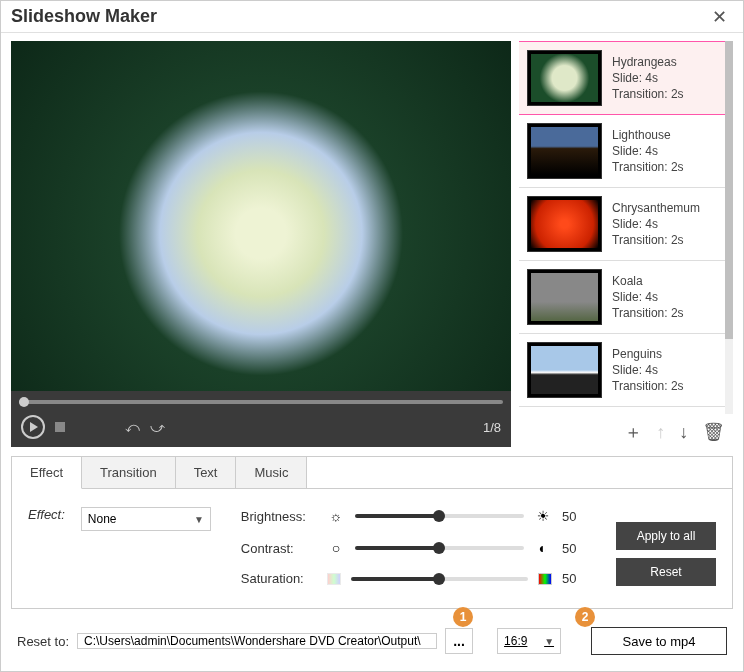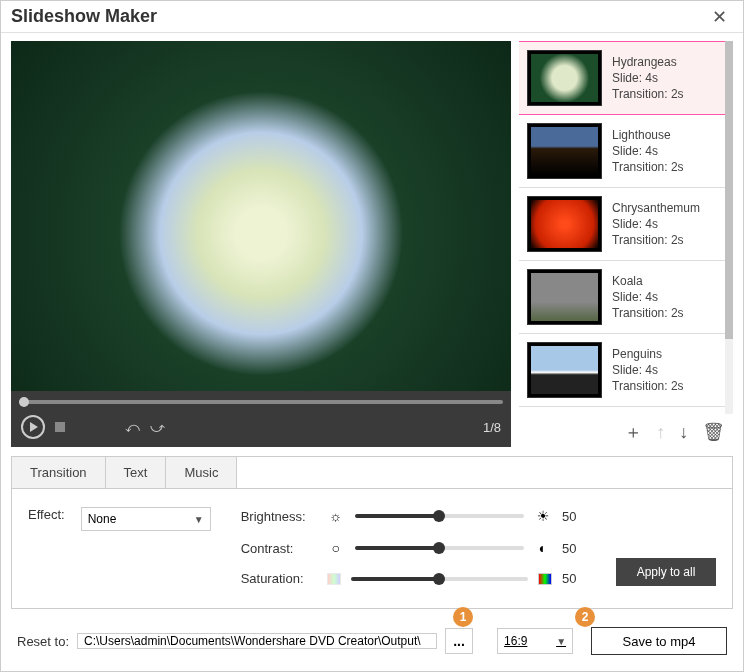--- a/index.html
+++ b/index.html
@@ -33,37 +33,37 @@
     .list-toolbar { height: 36px; display: flex; align-items: center; justify-content: flex-end; gap: 14px; padding: 0 8px; }
     .tb-ico { font-size: 18px; color: #555; cursor: pointer; }
     .tb-ico.dis { color: #ccc; }
     .bottom-panel { border: 1px solid #ccc; margin: 6px 10px; padding-bottom: 4px; }
     .tabs { display: flex; border-bottom: 1px solid #ccc; }
     .tab { padding: 8px 18px; font-size: 13px; color: #444; border-right: 1px solid #ccc; cursor: pointer; background: #f2f2f2; }
     .tab.active { background: #fff; border-bottom: 1px solid #fff; margin-bottom: -1px; }
     .tab:first-child { border-left: none; }
     .effect-body { display: flex; padding: 18px 16px; gap: 30px; }
     .left-ctrl { display: flex; align-items: flex-start; gap: 16px; }
-    .lbl { font-size: 13px; color: #333; }
+    .lbl { font-size: 13px; color: #333; font-style: italic; }
     .dd { width: 130px; height: 24px; border: 1px solid #ccc; font-size: 12px; padding: 0 6px; display: flex; align-items: center; justify-content: space-between; cursor: pointer; background: #fff; }
     .dd-arrow { font-size: 10px; color: #555; }
     .sliders { flex: 1; display: flex; flex-direction: column; gap: 14px; }
     .slider-row { display: flex; align-items: center; gap: 10px; }
     .slider-lbl { width: 76px; text-align: left; font-size: 13px; color: #333; }
     .ico-sm { width: 18px; height: 18px; display: flex; align-items: center; justify-content: center; font-size: 14px; }
     .slider-track { flex: 1; height: 4px; background: linear-gradient(to right, #333 50%, #ddd 50%); position: relative; border-radius: 2px; }
     .slider-knob { width: 12px; height: 12px; background: #333; border-radius: 50%; position: absolute; left: calc(50% - 6px); top: -4px; }
     .slider-val { width: 24px; font-size: 13px; color: #333; }
     .action-col { display: flex; flex-direction: column; gap: 8px; justify-content: flex-end; }
     .btn-dark { width: 100px; height: 28px; background: #444; color: #fff; font-size: 12px; border: none; cursor: pointer; }
     .save-row { display: flex; align-items: center; padding: 12px 16px 16px 16px; gap: 8px; position: relative; }
     .save-lbl { font-size: 13px; color: #333; }
     .path-input { flex: 0 0 360px; height: 16px; border: 1px solid #ccc; font-size: 12px; padding: 0 6px; }
     .browse-btn { width: 28px; height: 26px; border: 1px solid #ccc; background: #fff; cursor: pointer; font-weight: bold; display: flex; align-items: center; justify-content: center; font-size: 14px; }
-    .aspect-dd { width: 76px; height: 26px; border: 1px solid #ccc; font-size: 12px; padding: 12px 6px; display: flex; align-items: center; justify-content: space-between; cursor: pointer; margin-left: 16px; text-decoration: underline; }
+    .aspect-dd { width: 64px; height: 26px; border: 1px solid #ccc; font-size: 12px; padding: 12px 6px; display: flex; align-items: center; justify-content: space-between; cursor: pointer; margin-left: 16px; text-decoration: underline; }
     .save-btn { margin-left: auto; width: 136px; height: 28px; border: 1px solid #333; background: #fff; font-size: 13px; cursor: pointer; }
     .marker { position: absolute; width: 20px; height: 20px; border-radius: 50%; background: #e8913a; color: #fff; font-size: 12px; font-weight: bold; display: flex; align-items: center; justify-content: center; top: -8px; }
     .scrollbar-track { width: 8px; background: #f0f0f0; }
     .scrollbar-thumb { width: 8px; background: #c0c0c0; height: 80%; }
     
     .th-hyd { background: radial-gradient(circle at 50% 50%, #dfe8c8 30%, #1b4d2a 60%); }
     .th-light { background: linear-gradient(to bottom, #4a6a9a 40%, #2a1a0a 45%, #000 100%); }
     .th-chrys { background: radial-gradient(circle, #ff4a1a 10%, #cc2200 70%, #000 100%); }
     .th-koala { background: linear-gradient(to bottom, #888 60%, #556644 100%); }
     .th-peng { background: linear-gradient(to bottom, #a8c8e8 50%, #fff 55%, #222 60%); }
@@ -166,20 +166,21 @@
         <span class="tb-ico">＋</span>
         <span class="tb-ico dis">↑</span>
         <span class="tb-ico">↓</span>
         <span class="tb-ico">🗑</span>
       </div>
     </div>
   </div>
 
   <div class="bottom-panel">
     <div class="tabs">
+      <div class="tab active">Effect</div>
       <div class="tab">Transition</div>
       <div class="tab">Text</div>
       <div class="tab">Music</div>
     </div>
     <div class="effect-body">
       <div class="left-ctrl">
         <span class="lbl">Effect:</span>
         <div class="dd">
           <span>None</span>
           <span class="dd-arrow">▼</span>
@@ -209,20 +210,21 @@
           <span class="ico-sm" style="background:linear-gradient(90deg,#f88,#8f8,#88f);width:14px;height:12px;border:1px solid #ccc;opacity:.4"></span>
           <div class="slider-track">
               <div class="slider-knob"></div>
             </div>
           <span class="ico-sm" style="background:linear-gradient(90deg,#f00,#0f0,#00f);width:14px;height:12px;border:1px solid #ccc"></span>
           <span class="slider-val">50</span>
         </div>
       </div>
       <div class="action-col">
         <button class="btn-dark">Apply to all</button>
+        <button class="btn-dark">Reset</button>
       </div>
     </div>
   </div>
 
   <div class="save-row">
     <span class="save-lbl">Reset to:</span>
     <input class="path-input" value="C:\Users\admin\Documents\Wondershare DVD Creator\Output\" style="">
     <button class="browse-btn">...</button>
     <div class="aspect-dd">
       <span>16:9</span>

